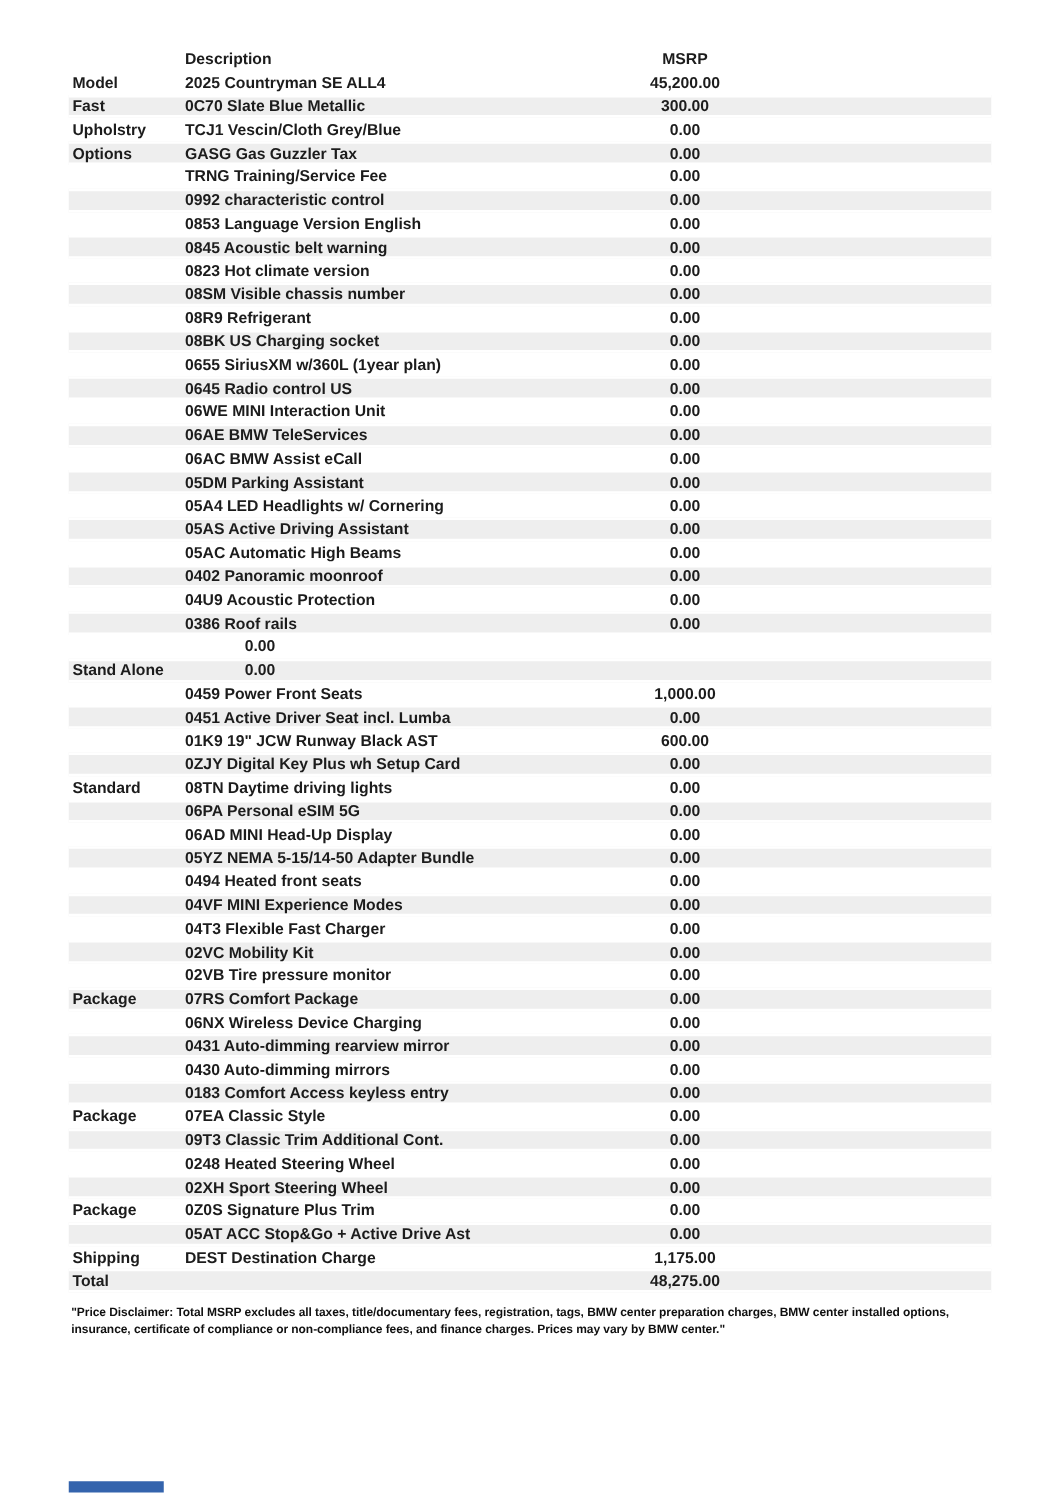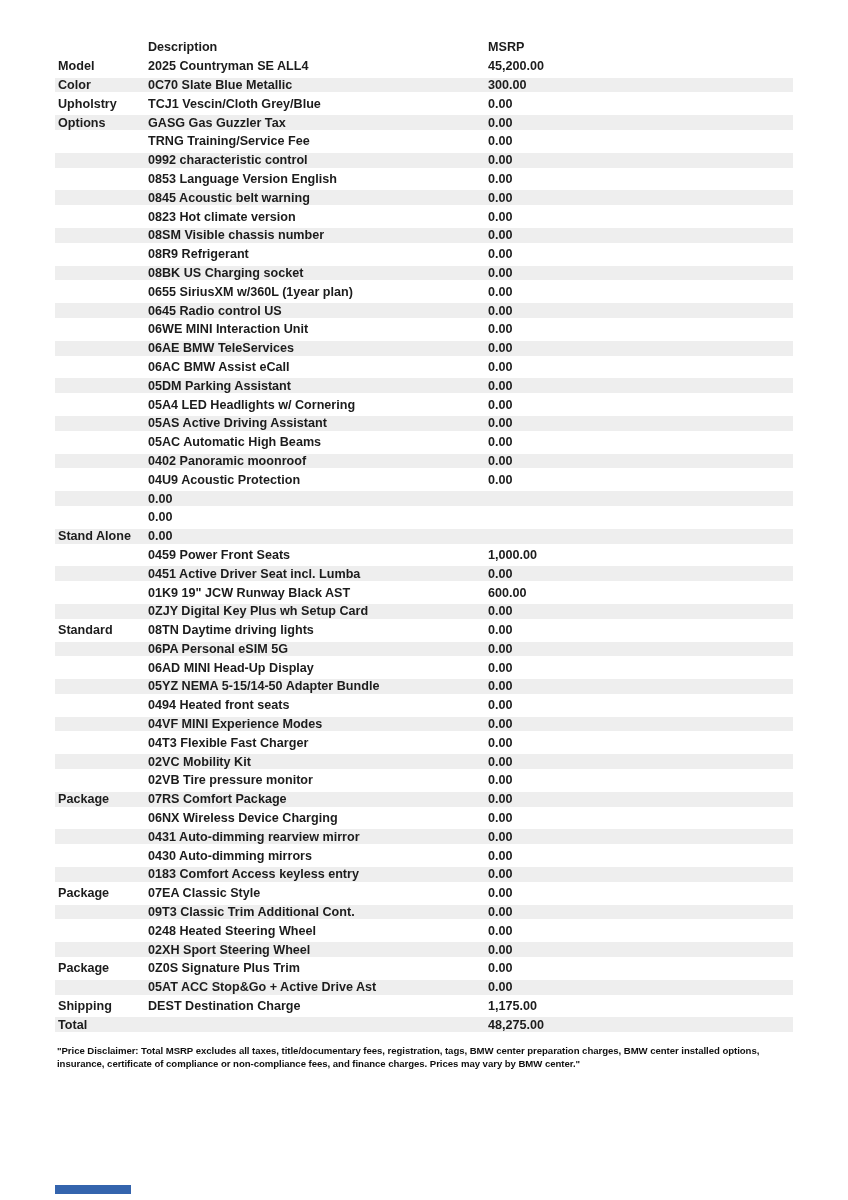--- a/index.html
+++ b/index.html
@@ -49,21 +49,21 @@
     width: 93px;
     padding-left: 3px;
     box-sizing: border-box;
     flex: 0 0 auto;
   }
   .desc {
     flex: 1 1 auto;
   }
   .msrp {
     width: 120px;
-    text-align: left;
+    text-align: center;
     flex: 0 0 auto;
   }
   .tail {
     width: 185px;
     flex: 0 0 auto;
   }
   .disclaimer {
     position: absolute;
     left: 57px;
     top: 1045px;
@@ -99,21 +99,21 @@
     </div>
 
       <div class="row">
         <div class="cell cat">Model</div>
         <div class="cell desc">2025 Countryman SE ALL4</div>
         <div class="cell msrp">45,200.00</div>
         <div class="cell tail"></div>
       </div>
 
       <div class="row shaded">
-        <div class="cell cat">Color</div>
+        <div class="cell cat">Fast</div>
         <div class="cell desc">0C70 Slate Blue Metallic</div>
         <div class="cell msrp">300.00</div>
         <div class="cell tail"></div>
       </div>
 
       <div class="row">
         <div class="cell cat">Upholstry</div>
         <div class="cell desc">TCJ1 Vescin/Cloth Grey/Blue</div>
         <div class="cell msrp">0.00</div>
         <div class="cell tail"></div>
@@ -254,20 +254,21 @@
 
       <div class="row">
         <div class="cell cat"></div>
         <div class="cell desc">04U9 Acoustic Protection</div>
         <div class="cell msrp">0.00</div>
         <div class="cell tail"></div>
       </div>
 
       <div class="row shaded">
         <div class="cell cat"></div>
+        <div class="cell desc">0386 Roof rails</div>
         <div class="cell msrp">0.00</div>
         <div class="cell tail"></div>
       </div>
 
       <div class="row">
         <div class="cell cat"></div>
         <div class="cell msrp">0.00</div>
         <div class="cell tail"></div>
       </div>
 

